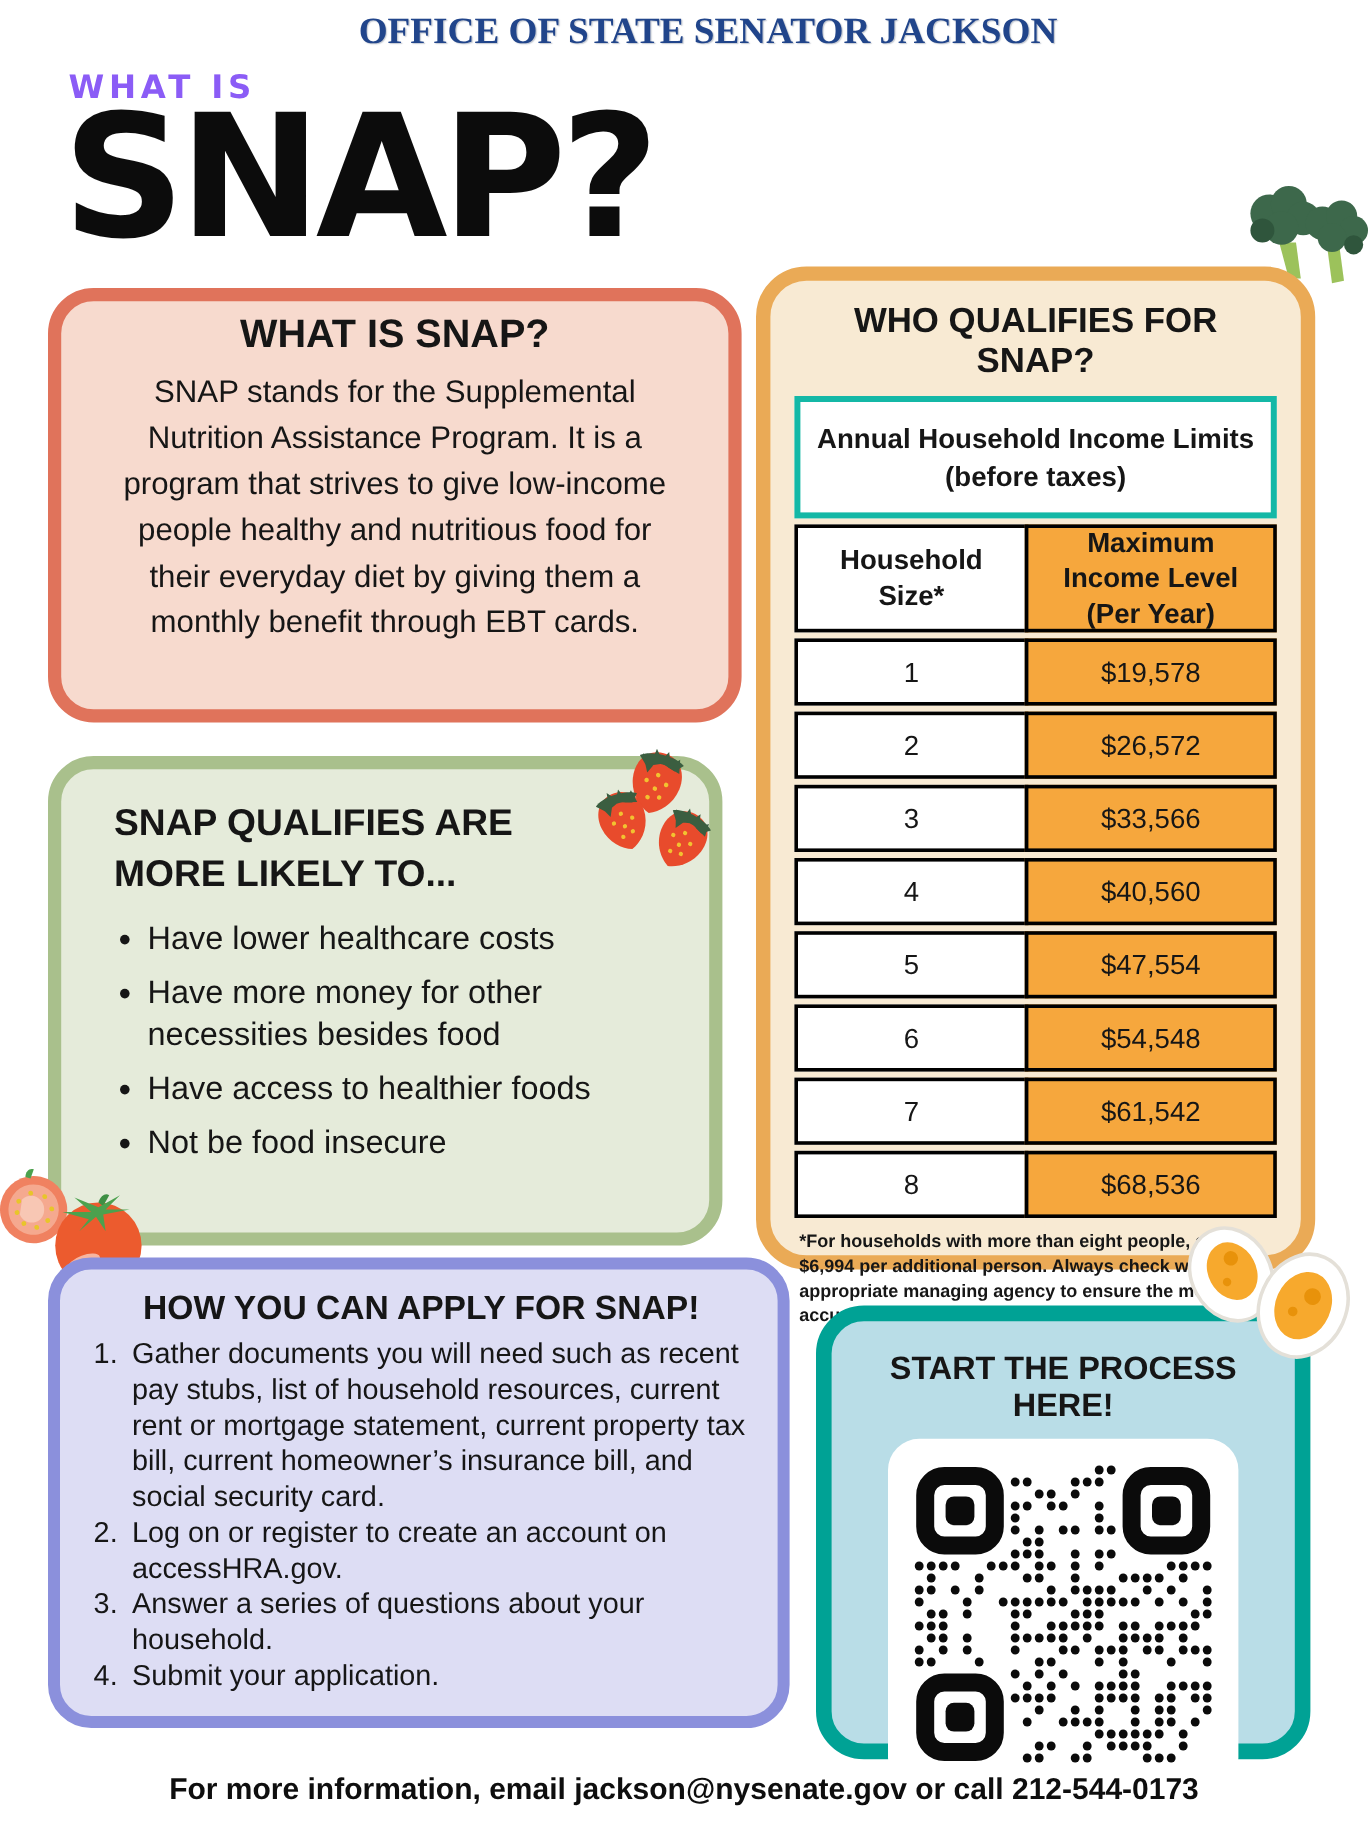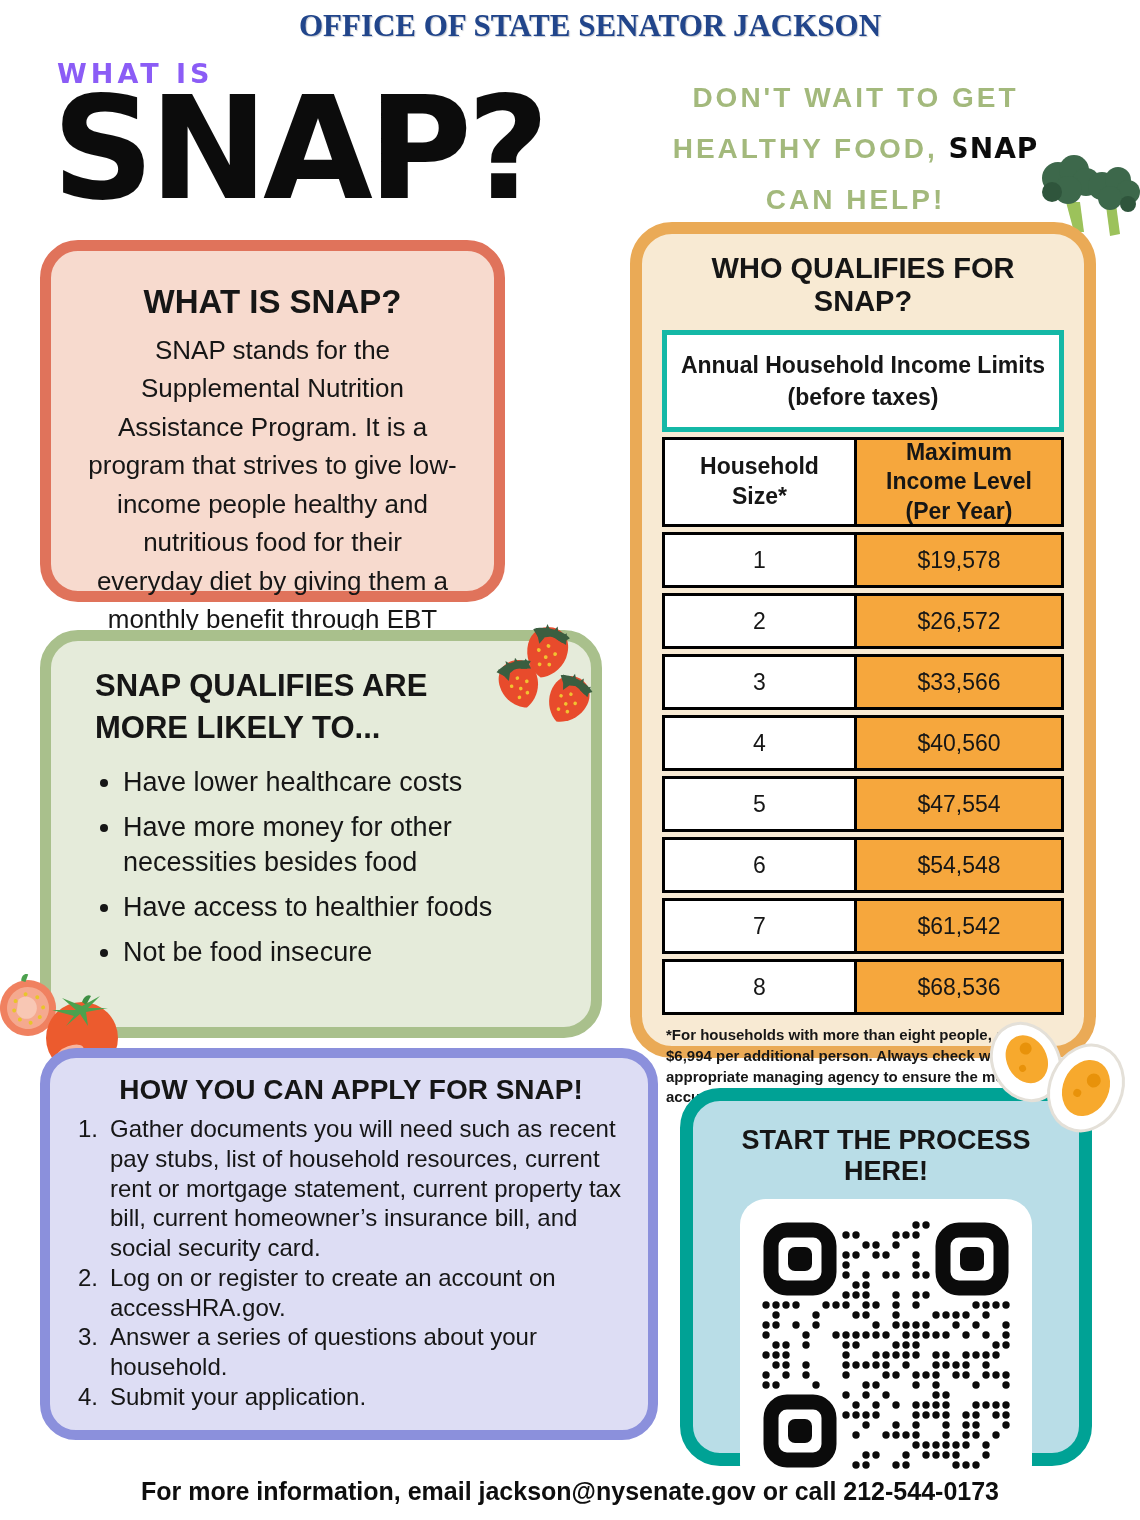--- a/index.html
+++ b/index.html
@@ -19,22 +19,22 @@
   .hero-title{left:52px;top:78px;font-family:"DejaVu Sans",sans-serif;font-weight:bold;
     font-size:142px;line-height:1;letter-spacing:-5px;color:#0c0c0c;}
 
   .tagline{left:648px;top:72px;width:415px;text-align:center;font-weight:bold;
     font-size:28px;letter-spacing:3px;line-height:51px;color:var(--tagline-green,#A3B97C);}
   .tagline .black{color:#0c0c0c;font-family:"DejaVu Sans",sans-serif;letter-spacing:1px;}
 
   
   .rbox{border-radius:38px;}
 
-  .pink-box{left:40px;top:240px;width:465px;height:362px;background:var(--pink-bg,#F7DACE);
-    border:11px solid var(--pink-border,#E0735B);padding:24px 36px;text-align:center;}
+  .pink-box{left:40px;top:240px;width:578px;height:362px;background:var(--pink-bg,#F7DACE);
+    border:11px solid var(--pink-border,#E0735B);padding:0 36px;text-align:center;}
   .pink-box .box-title{font-size:33px;font-weight:bold;margin:8px 0 10px 0;}
   .pink-box .box-body{font-size:26px;line-height:1.48;}
 
   .green-box{left:40px;top:630px;width:562px;height:408px;background:var(--green-bg,#E5EBDA);
     border:11px solid var(--green-border,#A9C08C);padding:24px 34px 10px 44px;}
   .green-box .box-title{font-size:31px;font-weight:bold;line-height:1.35;margin-bottom:16px;}
   .green-box ul{margin:0;padding-left:28px;}
   .green-box li{font-size:27px;line-height:1.3;margin-bottom:10px;}
 
   .orange-box{left:630px;top:222px;width:466px;height:836px;background:var(--orange-bg,#F8EAD3);
@@ -73,26 +73,20 @@
 </head>
 <body>
 
 <div class="page">
 
   <div class="abs masthead">OFFICE OF STATE SENATOR JACKSON</div>
 
   <div class="abs eyebrow">WHAT IS</div>
   <div class="abs hero-title">SNAP?</div>
 
-  <div class="abs tagline">
-    <span>DON'T WAIT TO GET</span><br>
-    <span>HEALTHY FOOD,</span>
-    <span class="black">SNAP</span><br>
-    <span>CAN HELP!</span>
-  </div>
 
   <svg class="abs icon" style="left:1028px;top:140px;" width="112" height="100" viewBox="0 0 112 100">
     <g>
       <path d="M38 62 L46 92 L56 92 L52 62 Z" fill="#9CC25B"></path>
       <circle cx="30" cy="38" r="16" fill="#3D684B"></circle>
       <circle cx="46" cy="30" r="15" fill="#3D684B"></circle>
       <circle cx="58" cy="42" r="14" fill="#3D684B"></circle>
       <circle cx="40" cy="50" r="14" fill="#3D684B"></circle>
       <circle cx="24" cy="52" r="10" fill="#2F553C"></circle>
     </g>

